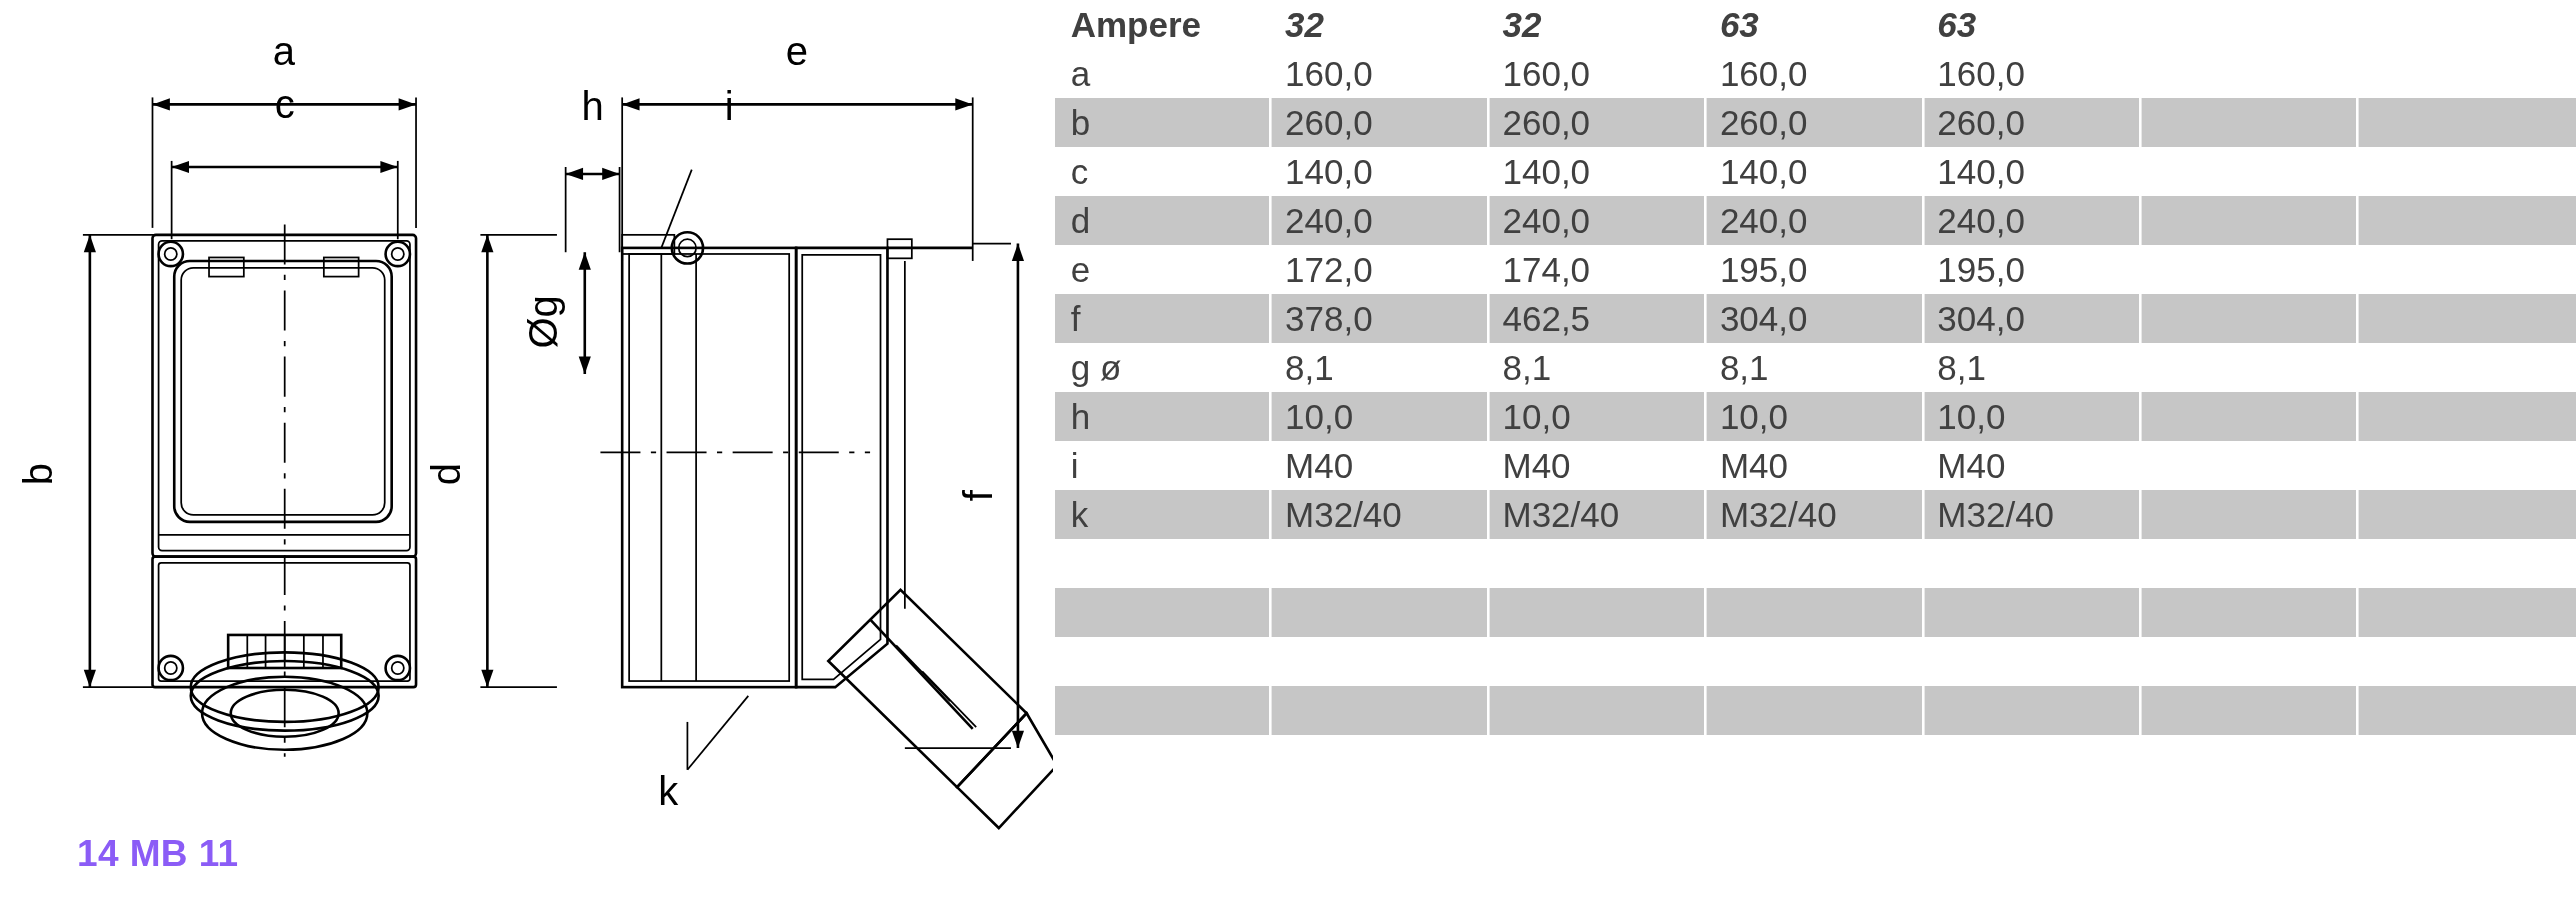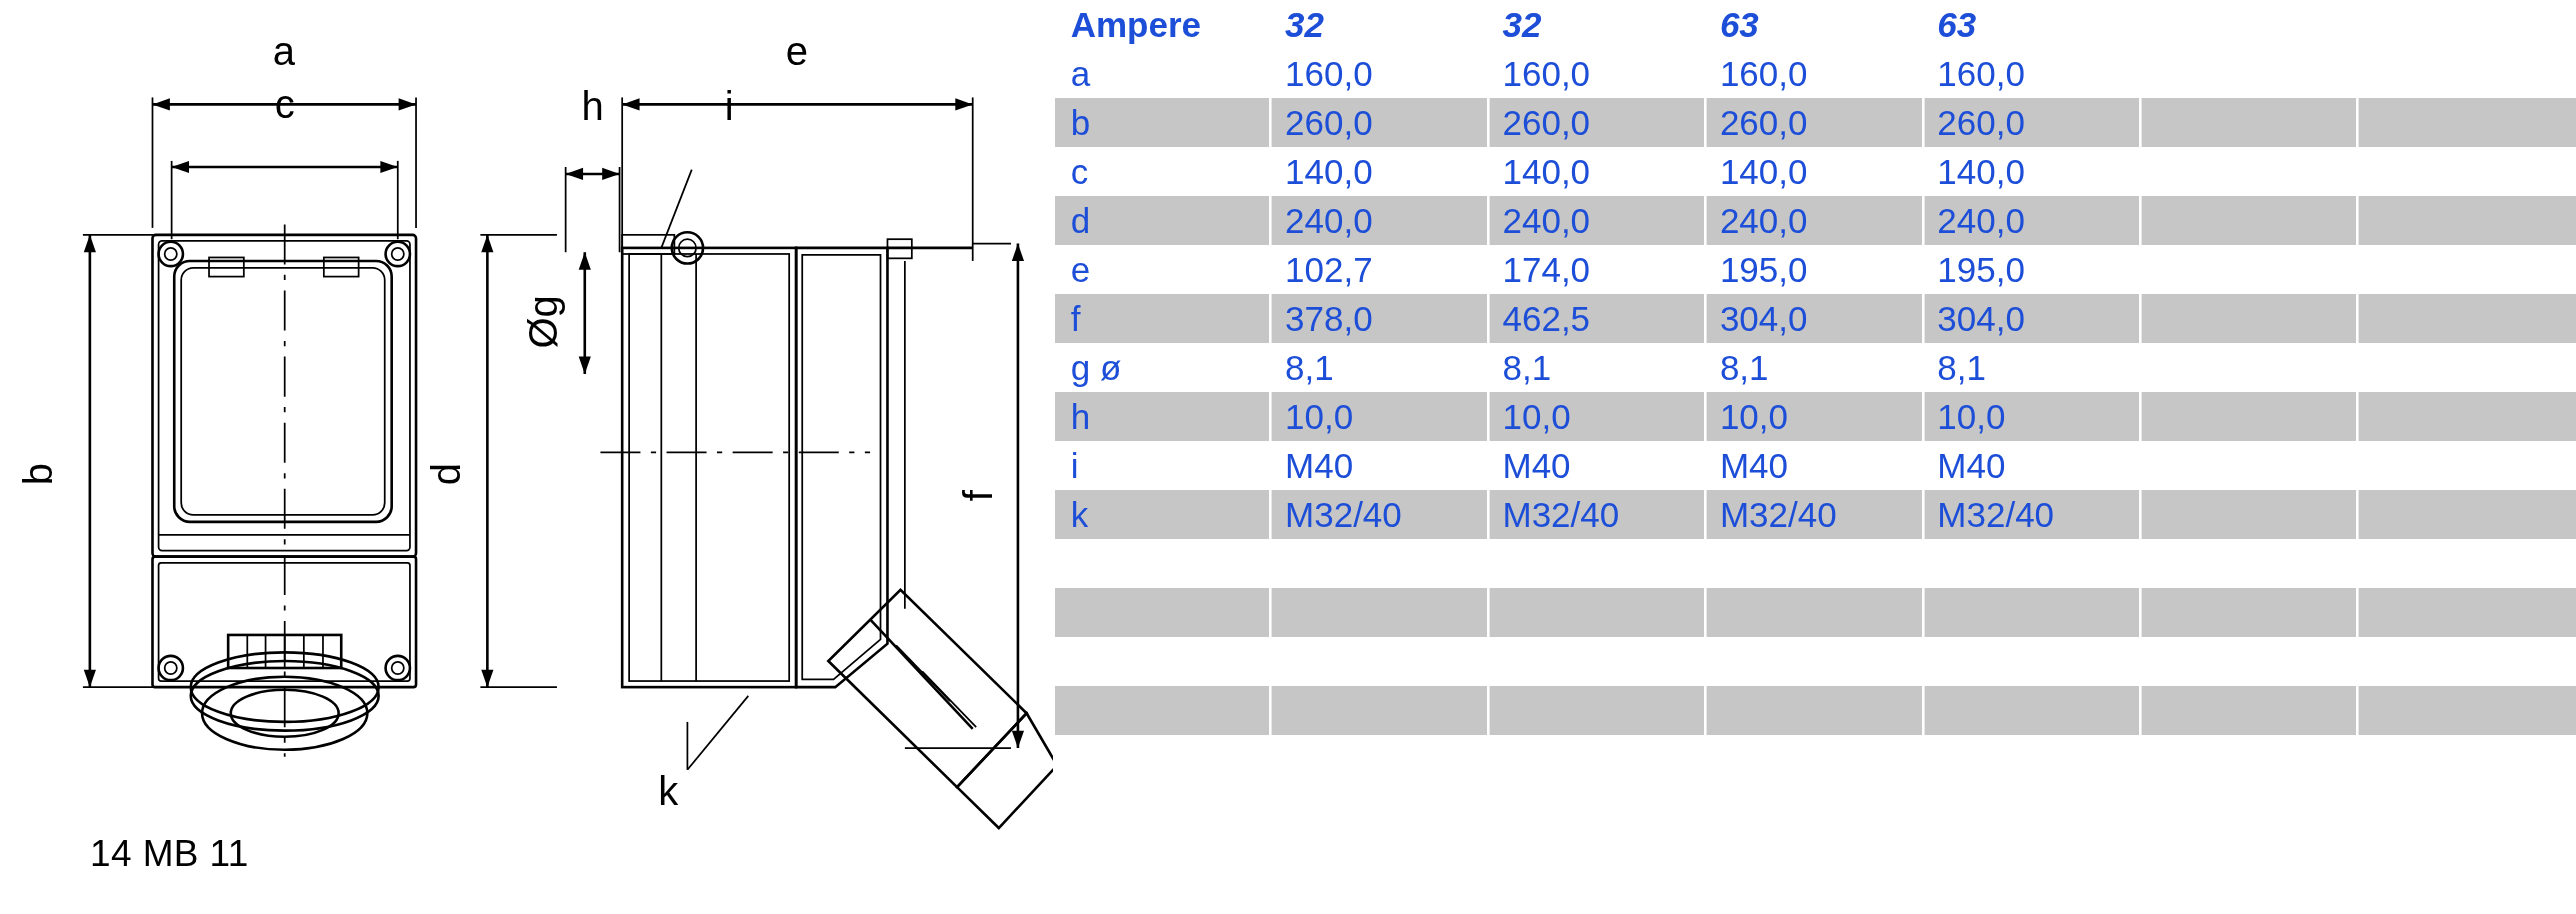--- a/index.html
+++ b/index.html
@@ -26,38 +26,39 @@
     left: 0;
     top: 0;
     width: 1053px;
     height: 914px;
   }
   .drawing svg {
     display: block;
   }
   .part-number {
     position: absolute;
-    left: 90px;
+    left: 77px;
     top: 833px;
     font-size: 37px;
-    color: #000000;
+    color: #8b5cf6;
     letter-spacing: 0.4px;
     white-space: nowrap;
+    font-weight: bold;
   }
 
   
   .spec-table {
     position: absolute;
     left: 1055px;
     top: 0px;
     width: 1521px;
     border-collapse: collapse;
     table-layout: fixed;
     font-size: 35px;
-    color: #1d4ed8;
+    color: #404040;
   }
   .spec-table td {
     padding: 0 0 0 15.7px;
     height: 49px;
     vertical-align: middle;
     border: none;
     white-space: nowrap;
     overflow: hidden;
   }
   .spec-table tr.shaded td {
@@ -263,21 +264,21 @@
         <td class="col-label">d</td>
         <td class="col-v">240,0</td>
         <td class="col-v">240,0</td>
         <td class="col-v">240,0</td>
         <td class="col-v">240,0</td>
         <td class="col-v"></td>
         <td class="col-last"></td>
       </tr>
       <tr class="plain">
         <td class="col-label">e</td>
-        <td class="col-v">102,7</td>
+        <td class="col-v">172,0</td>
         <td class="col-v">174,0</td>
         <td class="col-v">195,0</td>
         <td class="col-v">195,0</td>
         <td class="col-v"></td>
         <td class="col-last"></td>
       </tr>
       <tr class="shaded">
         <td class="col-label">f</td>
         <td class="col-v">378,0</td>
         <td class="col-v">462,5</td>

